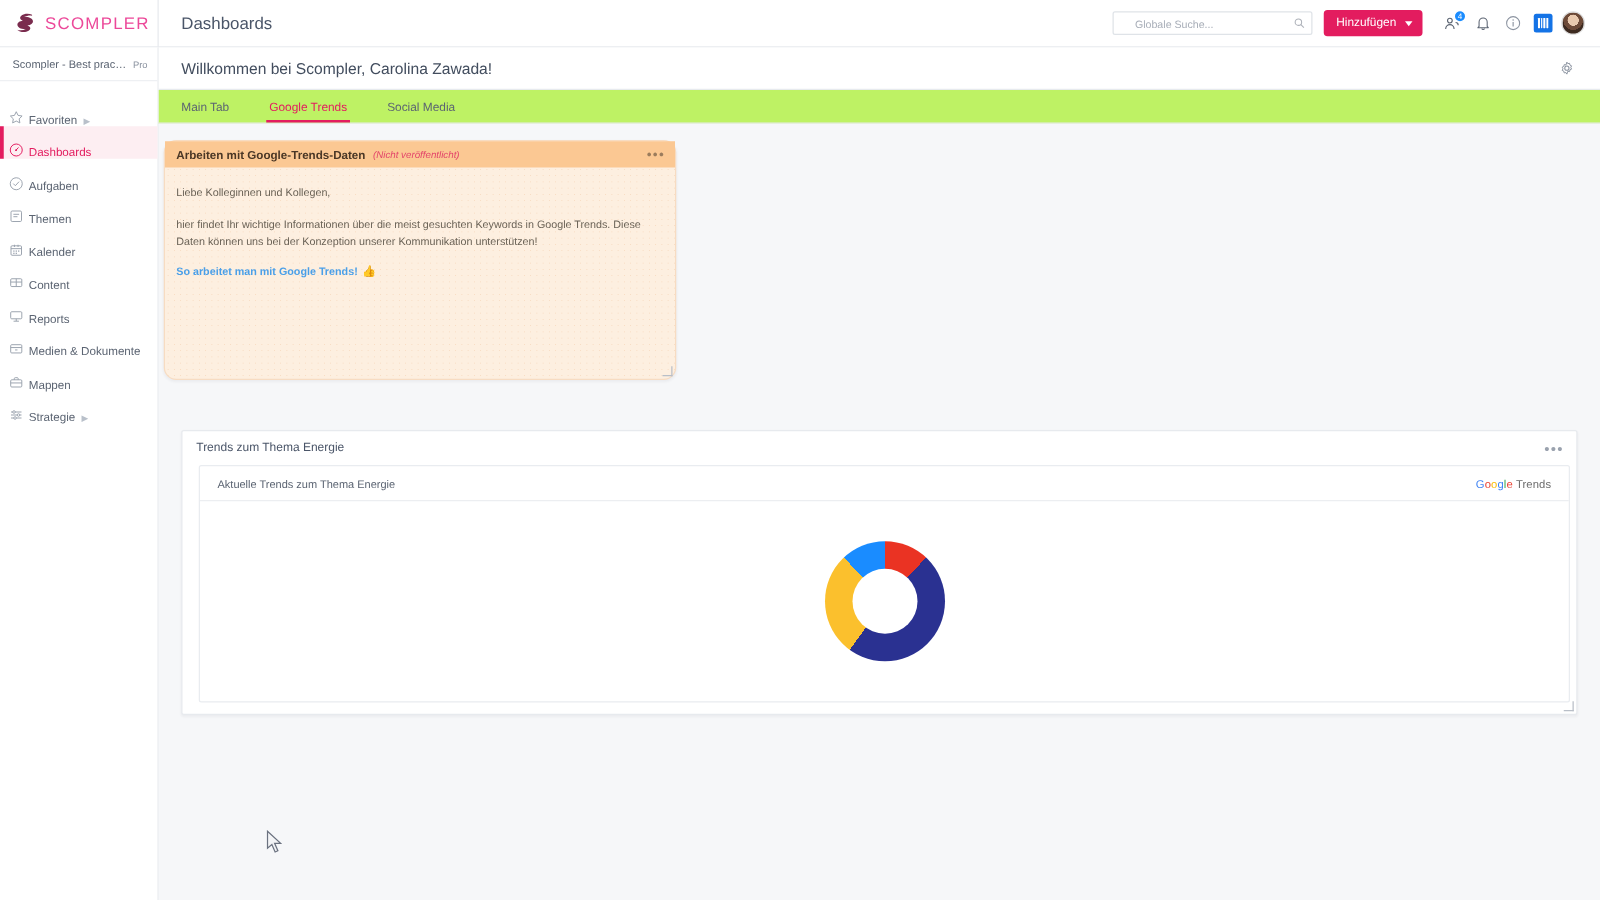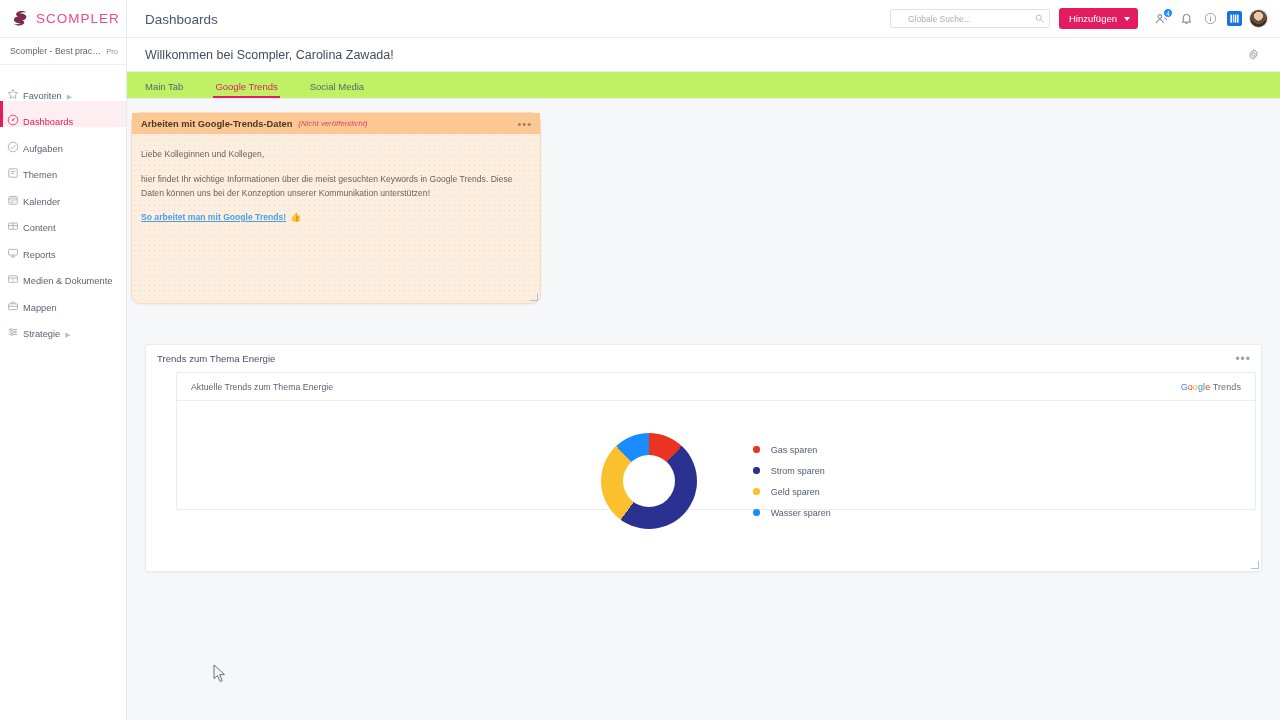--- a/index.html
+++ b/index.html
@@ -141,21 +141,21 @@
     height: 21px; background: #fbc893; display: flex; align-items: center;
     padding: 0 8px 0 9px; gap: 6px;
   }
   .note-head .nt { font-size: 9.3px; color: #4a3726; font-weight: bold; }
   .note-head .unpub { font-size: 7.8px; color: #e3456a; font-style: italic; }
   .note-head .dots { margin-left: auto; color: #9b7c5c; font-size: 11px;
                      letter-spacing: 1px; line-height: 6px; cursor: pointer; }
   .note-body { padding: 14px 12px 0 9px; }
   .note-body p { font-size: 8.6px; color: #6b6357; line-height: 1.55; margin-bottom: 12px; }
   .note-link {
-    font-size: 8.6px; color: #4a9fe8; font-weight: bold; text-decoration: underline;
+    font-size: 8.6px; color: #4a9fe8; font-weight: bold; 
     cursor: pointer;
   }
   .resize-h {
     position: absolute; right: 2px; bottom: 2px; width: 8px; height: 8px;
     border-right: 1.6px solid #b9bfc8; border-bottom: 1.6px solid #b9bfc8;
     cursor: nwse-resize;
   }
 
   
   .chart-widget {
@@ -163,22 +163,22 @@
     background: #fff; border: 1px solid #e7eaee; border-radius: 2px;
     box-shadow: 0 1px 2px rgba(30,40,60,.05);
   }
   .cw-head {
     height: 27px; display: flex; align-items: center; padding: 0 10px 0 11px;
   }
   .cw-head .ct { font-size: 9.6px; color: #4a5568; flex: 1; }
   .cw-head .dots { color: #9aa2ae; font-size: 12px; letter-spacing: 1px;
                    line-height: 6px; cursor: pointer; }
   .cw-inner {
-    margin: 0 5px 5px 30px; border: 1px solid #e9ecf0; border-radius: 2px;
-    height: 138px; background: #fff;
+    margin: 0 5px 5px 13px; border: 1px solid #e9ecf0; border-radius: 2px;
+    height: 190px; background: #fff;
   }
   .cw-sub {
     height: 28px; display: flex; align-items: center;
     border-bottom: 1px solid #eceef1; padding: 0 14px 0 14px;
   }
   .cw-sub .st { font-size: 8.8px; color: #5b6472; flex: 1; }
   .gt-logo { font-size: 9px; color: #6b6b6b; letter-spacing: .1px; }
   .gt-logo b { font-weight: 500; }
   .g1 { color:#4285f4 } .g2 { color:#ea4335 } .g3 { color:#fbbc05 }
   .g4 { color:#4285f4 } .g5 { color:#34a853 } .g6 { color:#ea4335 }
@@ -457,38 +457,20 @@
         </div>
         <div class="cw-inner">
           <div class="cw-sub">
             <span class="st">Aktuelle Trends zum Thema Energie</span>
             <span class="gt-logo">
               <b class="g1">G</b><b class="g2">o</b><b class="g3">o</b><b class="g4">g</b><b class="g5">l</b><b class="g6">e</b><span> Trends</span>
             </span>
           </div>
           <div class="chart-area">
             <div class="donut" id="donut" style="background: conic-gradient(rgb(234, 51, 35) 0deg, rgb(234, 51, 35) 43.2deg, rgb(42, 49, 145) 43.2deg, rgb(42, 49, 145) 216deg, rgb(251, 192, 45) 216deg, rgb(251, 192, 45) 316.8deg, rgb(26, 140, 255) 316.8deg, rgb(26, 140, 255) 360deg);"></div>
-            <div class="legend">
-              <div class="lg-row">
-                <span class="lg-dot" style="background:#ea3323"></span>
-                <span class="lg-lbl">Gas sparen</span>
-              </div>
-              <div class="lg-row">
-                <span class="lg-dot" style="background:#2a3191"></span>
-                <span class="lg-lbl">Strom sparen</span>
-              </div>
-              <div class="lg-row">
-                <span class="lg-dot" style="background:#fbc02d"></span>
-                <span class="lg-lbl">Geld sparen</span>
-              </div>
-              <div class="lg-row">
-                <span class="lg-dot" style="background:#1a8cff"></span>
-                <span class="lg-lbl">Wasser sparen</span>
-              </div>
-            </div>
           </div>
         </div>
         <div class="resize-h"></div>
       </div>
 
       <svg class="cursor" width="14" height="20" viewBox="0 0 14 20">
         <path d="M1 1l10.5 9.6H6.7l2.6 6-2.2 1-2.6-6L1 14.6z" fill="#f3f4f6" stroke="#6b7280" stroke-width="1"></path>
       </svg>
 
     </div>

